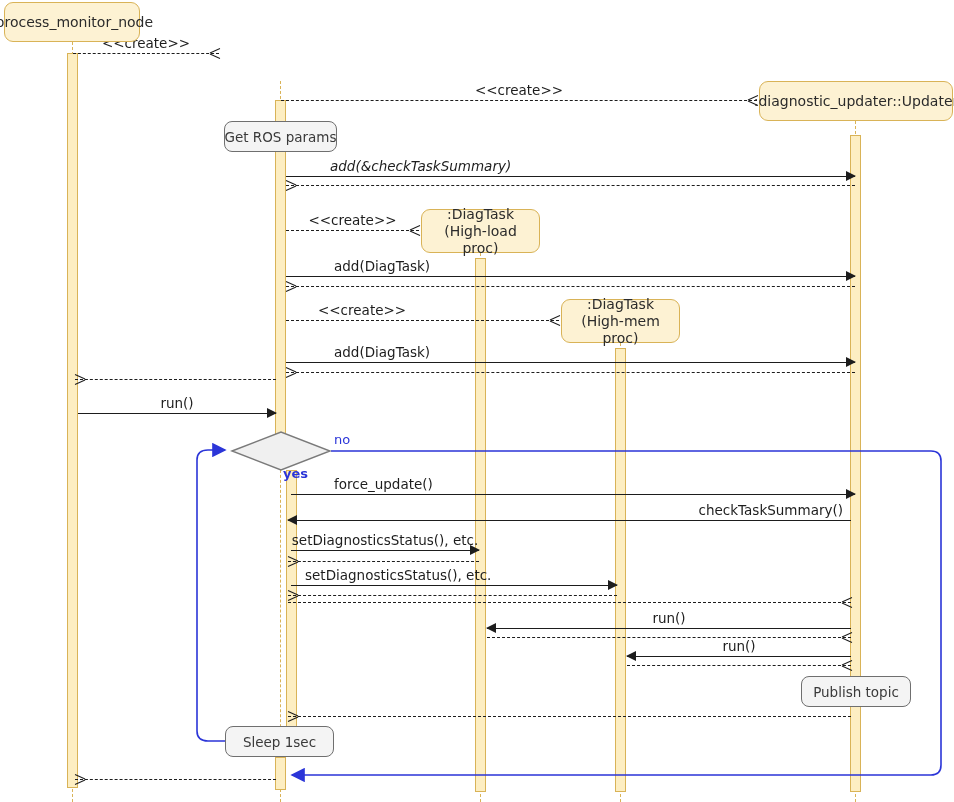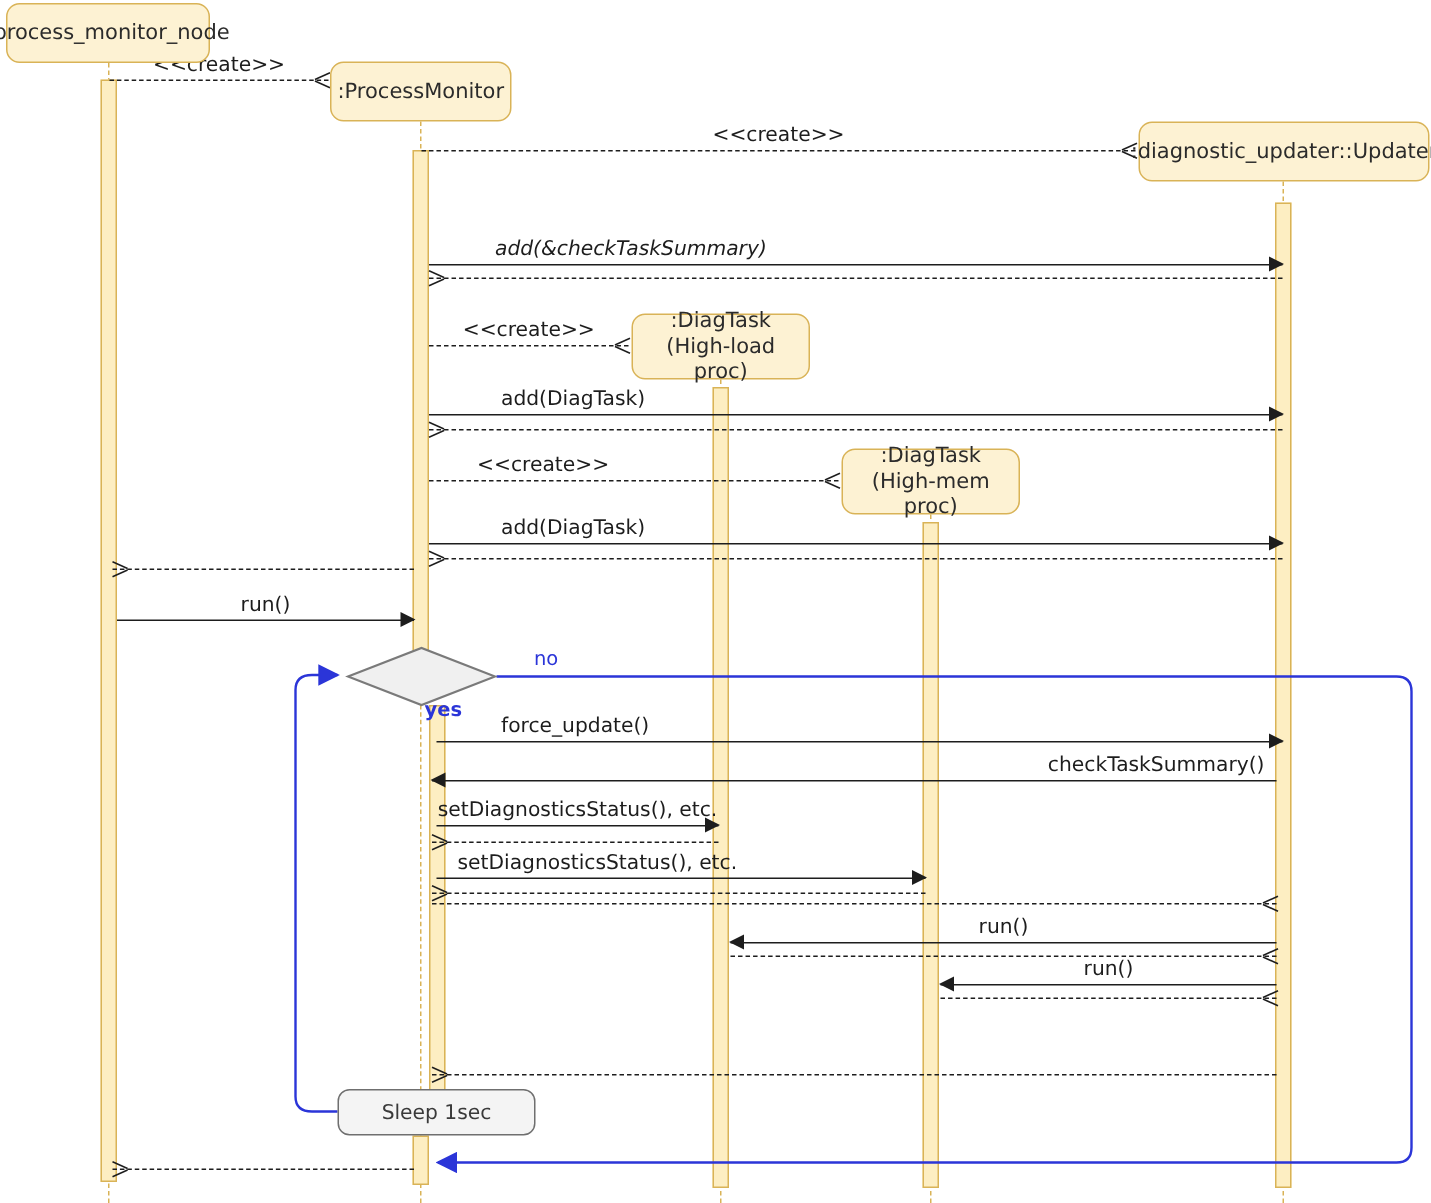--- a/index.html
+++ b/index.html
@@ -157,21 +157,21 @@
       </marker>
     </defs>
 
     <path d="M225,741 L208,741 Q197,741 197,731 L197,460 Q197,450 208,450 L225,450" fill="none" stroke="#2b35d8" stroke-width="1.6" marker-end="url(#bluehead)"></path>
 
     <path d="M331,451 L931,451 Q941,451 941,461 L941,765 Q941,775 931,775 L292,775" fill="none" stroke="#2b35d8" stroke-width="1.6" marker-end="url(#bluehead)"></path>
 
     <polygon points="232,451 281,432 330,451 281,470" fill="#f0f0f0" stroke="#7a7a7a" stroke-width="1.4"></polygon>
   </svg>
 
-  <div class="blue-label" style="left:356px;top:432px;">no</div>
+  <div class="blue-label" style="left:334px;top:432px;">no</div>
   <div class="blue-label" style="left:283px;top:466px;font-weight:bold;">yes</div>
 
   <div class="msg dashed" style="left:73px;top:53px;width:146px;">
     <div class="line"></div>
     <div class="head right"></div>
     <div class="label center">&lt;&lt;create&gt;&gt;</div>
   </div>
 
   <div class="msg dashed" style="left:281px;top:100px;width:476px;">
     <div class="line"></div>
@@ -301,33 +301,36 @@
     <div class="head left"></div>
   </div>
 
   <div class="msg dashed" style="left:75px;top:779px;width:201px;">
     <div class="line"></div>
     <div class="head left"></div>
   </div>
 
   <div class="participant" style="left:4px;top:2px;width:136px;height:40px;">
     <span>:process_monitor_node</span>
-  </div>
-  <div class="participant" style="left:220px;top:41px;width:121px;height:40px;">
-    <span>:ProcessMonitor</span>
   </div>
   <div class="participant" style="left:421px;top:209px;width:119px;height:44px;">
     <span>:DiagTask
 (High-load proc)</span>
   </div>
   <div class="participant" style="left:561px;top:299px;width:119px;height:44px;">
     <span>:DiagTask
 (High-mem proc)</span>
   </div>
   <div class="participant" style="left:759px;top:81px;width:194px;height:40px;">
     <span>:diagnostic_updater::Updater</span>
   </div>
 
-  <div class="note" style="left:225px;top:726px;width:132px;height:31px;">
+  <div class="note" style="left:224px;top:121px;width:113px;height:31px;">
+    <span>Get ROS params</span>
+  </div>
+  <div class="note" style="left:801px;top:676px;width:110px;height:31px;">
+    <span>Publish topic</span>
+  </div>
+  <div class="note" style="left:225px;top:726px;width:109px;height:31px;">
     <span>Sleep 1sec</span>
   </div>
 
 </div>
 
 </body></html>

